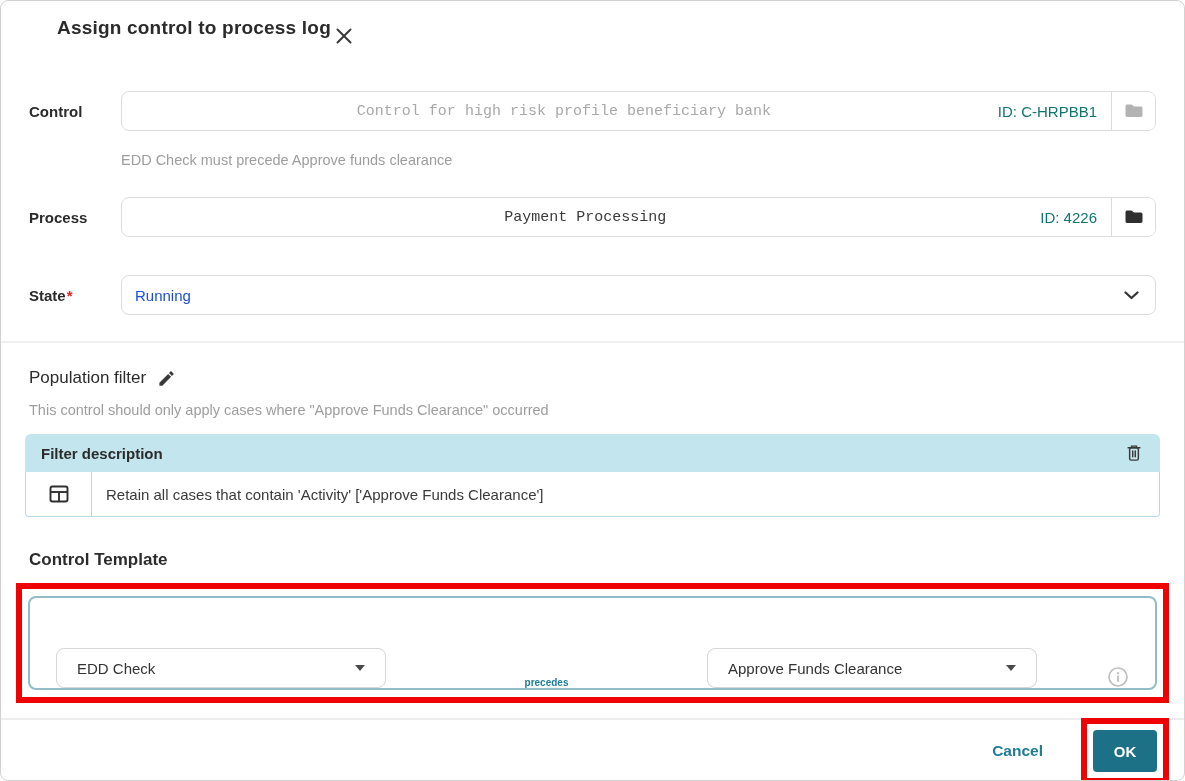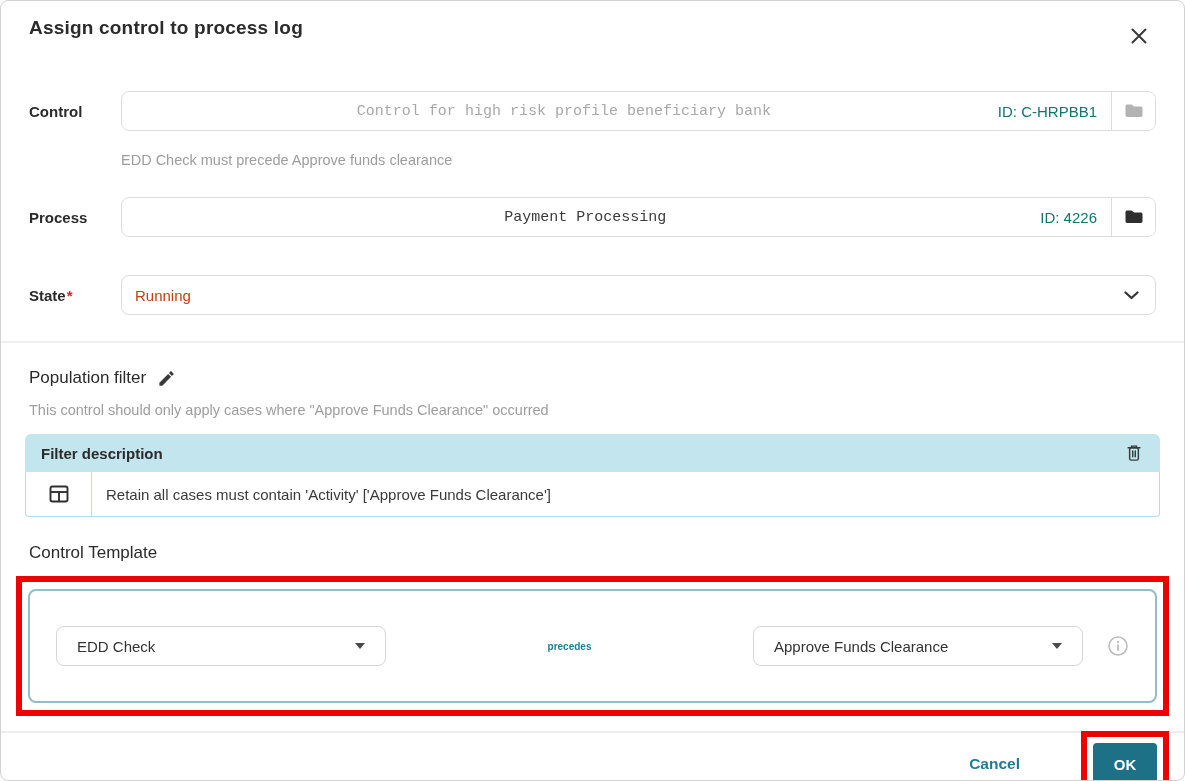--- a/index.html
+++ b/index.html
@@ -13,21 +13,21 @@
   .modal {
     position: relative;
     width: 1185px; height: 781px;
     background: #fff;
     border: 1px solid #d2d2d2;
     border-radius: 8px;
     overflow: hidden;
     padding: 0 28px;
   }
   
-  .modal-header { display: flex; justify-content: space-between; align-items: flex-start; padding-top: 16px; }
+  .modal-header { display: flex; align-items: flex-start; padding-top: 16px; margin-left: 28px; }
   .modal-title { font-size: 19px; font-weight: bold; color: #2b2b2b; letter-spacing: .2px; }
   .close-btn { background: none; border: none; padding: 4px; margin: 6px 4px 0 0; cursor: pointer; line-height: 0; }
 
   
   .form-row { display: flex; align-items: center; }
   .row-control { margin-top: 42px; }
   .row-process { margin-top: 29px; }
   .row-state   { margin-top: 38px; }
   .label-col { width: 92px; flex-shrink: 0; font-size: 15px; font-weight: bold; color: #2b2b2b; }
   .required-mark { color: #e02424; margin-left: 1px; }
@@ -45,21 +45,21 @@
   .id-text { display: flex; align-items: center; padding-right: 14px; font-size: 15px; color: #0f766e; white-space: nowrap; }
   .folder-btn {
     width: 44px; flex-shrink: 0; border: none; border-left: 1px solid #dcdcdc;
     background: #fff; display: flex; align-items: center; justify-content: center; cursor: pointer;
   }
   .helper-text { margin: 21px 0 0 92px; font-size: 14.5px; color: #9d9d9d; }
 
   .select-box {
     flex: 1; height: 40px; border: 1px solid #dcdcdc; border-radius: 8px;
     display: flex; align-items: center; justify-content: space-between;
-    padding: 0 16px 0 13px; font-size: 15px; color: #c2410c; cursor: pointer; background: #fff; text-align: center;
+    padding: 0 16px 0 13px; font-size: 15px; color: #1d4ed8; cursor: pointer; background: #fff; text-align: center;
   }
 
   .divider { height: 2px; background: #efefef; margin: 26px -28px 0; }
 
   
   .section-heading { margin-top: 25px; font-size: 17px; font-weight: normal; color: #2b2b2b; display: flex; align-items: center; gap: 11px; }
   .edit-btn { background: none; border: none; padding: 0; cursor: pointer; line-height: 0; }
   .section-sub { margin-top: 14px; font-size: 14.5px; color: #9d9d9d; }
 
   .filter-table { margin: 16px -4px 0; }
@@ -70,39 +70,39 @@
   }
   .trash-btn { background: none; border: none; padding: 0; cursor: pointer; line-height: 0; }
   .filter-row {
     display: flex; align-items: stretch; height: 45px; background: #fff;
     border: 1px solid #b5dde9; border-top: none; border-radius: 0 0 4px 4px;
   }
   .filter-icon-cell { width: 66px; flex-shrink: 0; display: flex; align-items: center; justify-content: center; border-right: 1px solid #b5dde9; }
   .filter-text-cell { display: flex; align-items: center; padding: 0 14px; font-size: 15px; color: #3a3a3a; }
 
   
-  .ct-heading { margin-top: 26px; font-size: 17px; font-weight: normal; color: #2b2b2b; }
+  .ct-heading { margin-top: 33px; font-size: 17px; font-weight: bold; color: #2b2b2b; }
   .red-highlight { margin: 13px -13px 0; border: 6px solid #ee0202; padding: 7px 6px; }
   .template-box {
-    border: 2px solid #92bcc7; border-radius: 8px; height: 114px;
-    display: flex; align-items: center; padding: 0 26px; background: #fff;
+    border: 2px solid #92bcc7; border-radius: 8px; height: 94px;
+    display: flex; align-items: flex-end; padding: 0 26px; background: #fff; gap: 46px;
   }
   .activity-select {
     width: 330px; flex-shrink: 0; height: 40px;
     border: 1px solid #d6d6d6; border-radius: 8px; background: #fff;
     display: flex; align-items: center; justify-content: space-between;
     padding: 0 20px; font-size: 15px; color: #333; cursor: pointer; font-family: inherit;
   }
   .relation-text { flex: 1; text-align: center; font-size: 10px; font-weight: bold; color: #1f7c97; }
   .info-btn { margin-left: 24px; background: none; border: none; padding: 0; cursor: pointer; line-height: 0; }
 
   
   .modal-footer {
     margin: 15px -28px 17px; border-top: 2px solid #ededed; height: 64px;
-    display: flex; align-items: center; justify-content: flex-end; gap: 23px;
+    display: flex; align-items: center; justify-content: flex-end;
   }
   .cancel-link { background: none; border: none; font-family: inherit; font-size: 15.5px; font-weight: bold; color: #1f7c97; cursor: pointer; margin-right: 32px; }
   .ok-red { border: 6px solid #ee0202; padding: 6px; margin-right: 15px; text-decoration: underline; }
   .ok-btn {
     width: 64px; height: 42px; background: #1d7187; color: #fff;
     border: none; border-radius: 4px; font-family: inherit; font-size: 15px; font-weight: bold; cursor: pointer;
   }
   svg { display: block; }
 </style>
 </head>
@@ -199,21 +199,21 @@
     <div class="filter-row">
       <div class="filter-icon-cell">
         <span>
           <svg width="24" height="22" viewBox="0 0 24 22" fill="none" stroke="#2f2f2f" stroke-width="1.9" stroke-linejoin="round">
             <rect x="3.5" y="3.5" width="17" height="15" rx="2"></rect>
             <path d="M3.5 9 h17"></path>
             <path d="M12 9 v9.5"></path>
           </svg>
         </span>
       </div>
-      <div class="filter-text-cell">Retain all cases must contain 'Activity' ['Approve Funds Clearance']</div>
+      <div class="filter-text-cell">Retain all cases that contain 'Activity' ['Approve Funds Clearance']</div>
     </div>
   </div>
 
   <div class="ct-heading">Control Template</div>
 
   <div class="red-highlight">
     <div class="template-box">
       <button class="activity-select">
         <span>EDD Check</span>
         <span>

